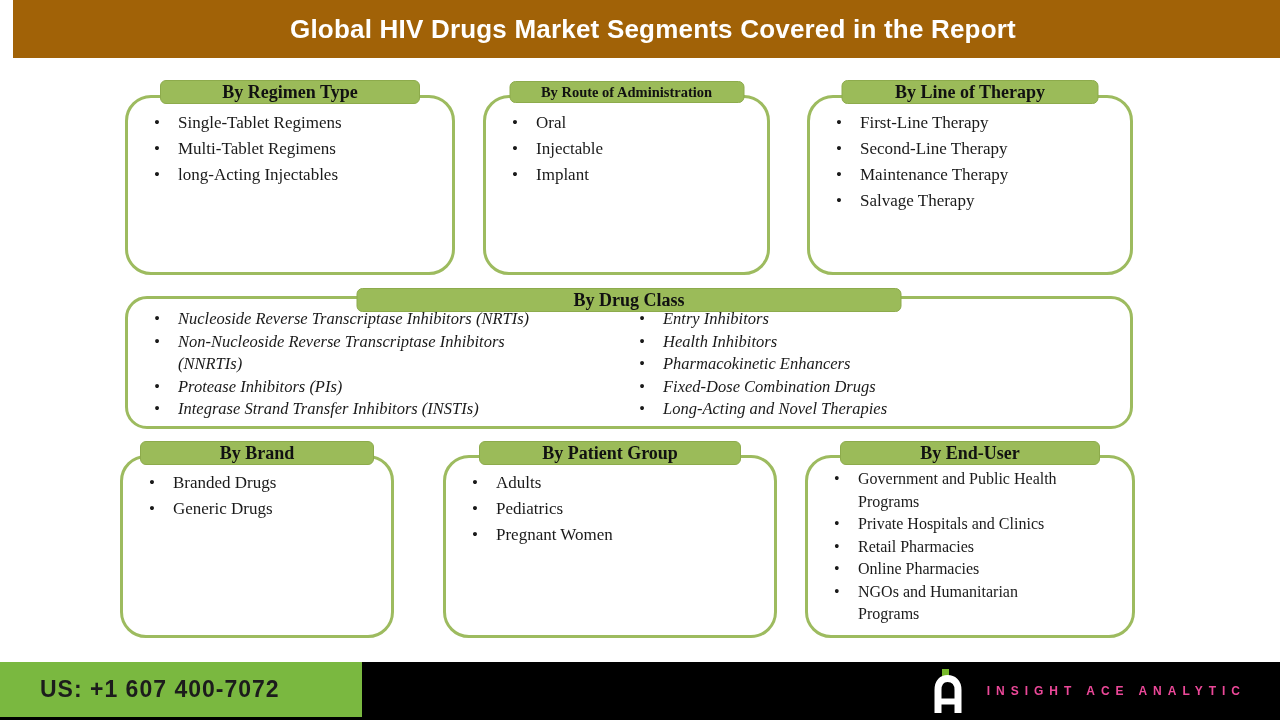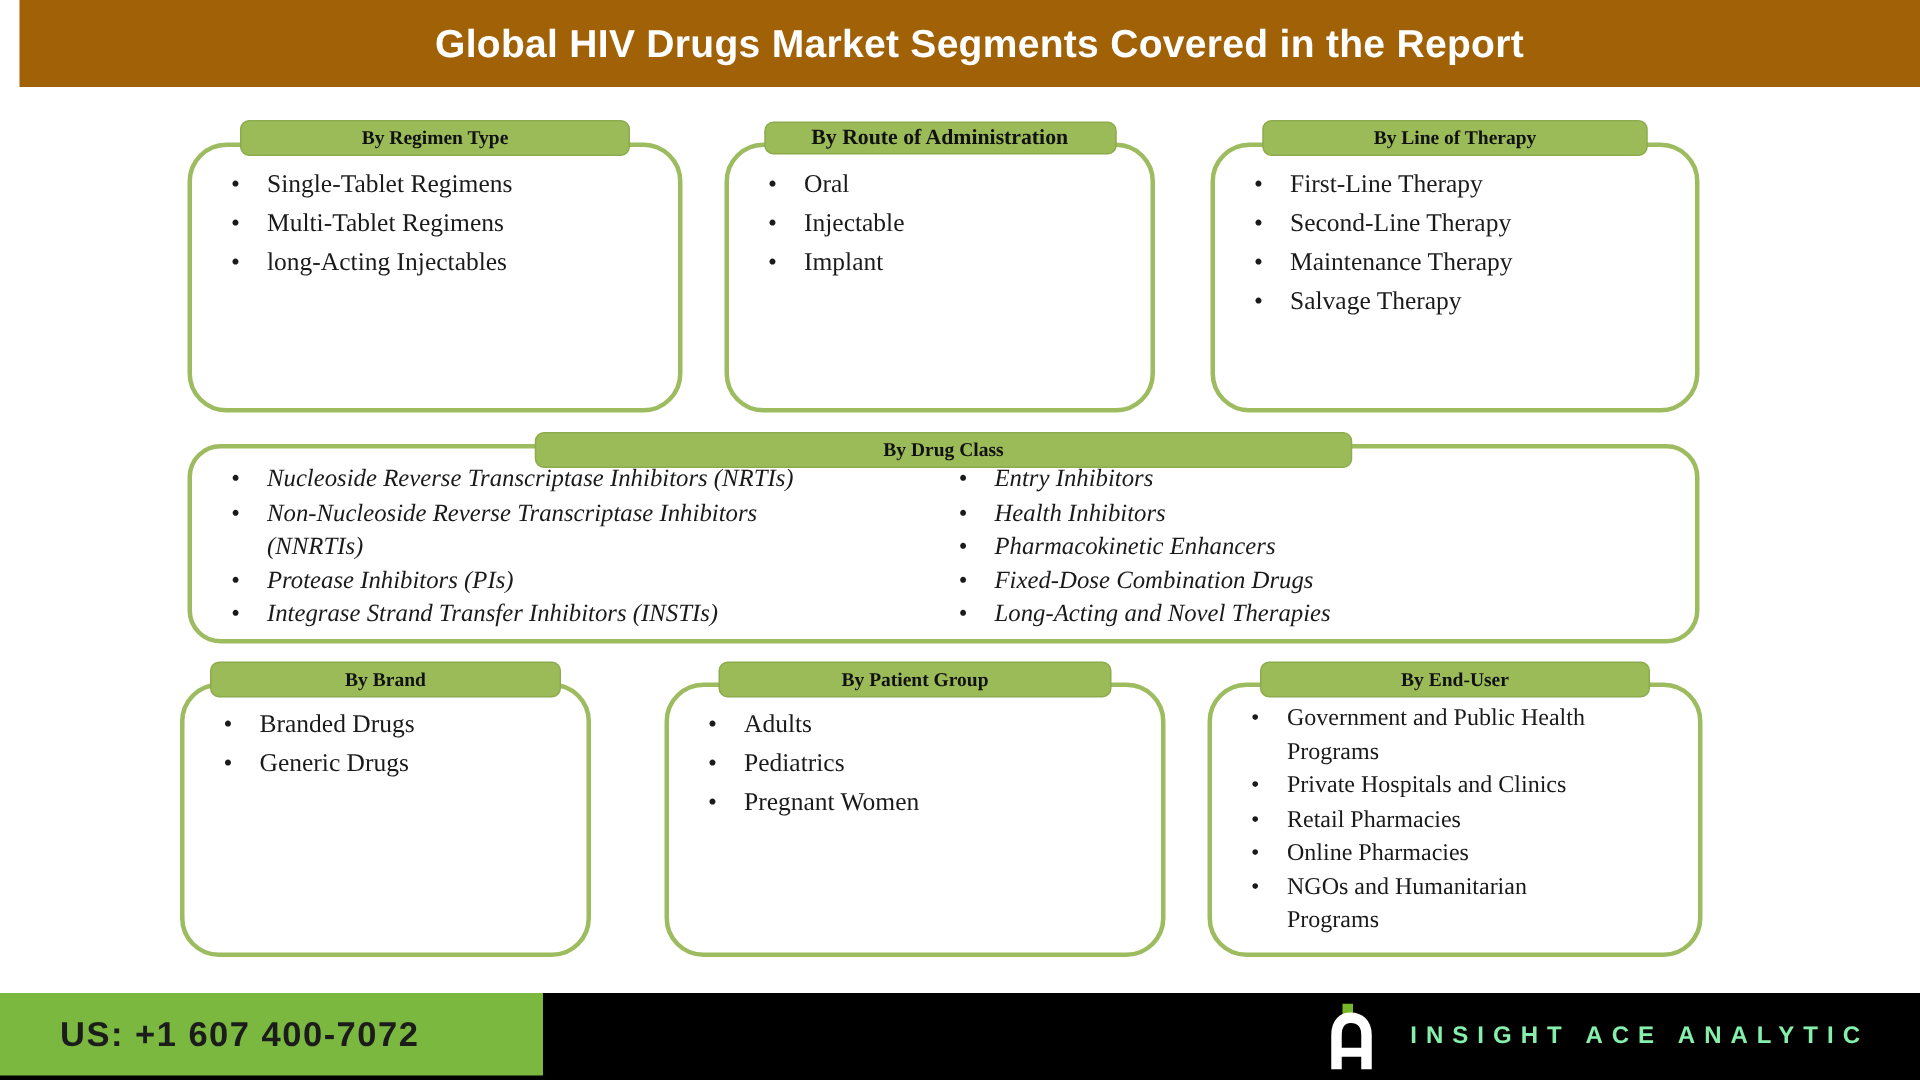--- a/index.html
+++ b/index.html
@@ -19,21 +19,21 @@
   }
   
   .seg-box {
     position:absolute; background:#fff;
     border:3px solid #9dbb5f; border-radius:26px;
   }
   .pill {
     position:absolute; left:50%; transform:translateX(-50%); top:-18px;
     height:24px; background:#9bbb59; border:1px solid #8dab4c; border-radius:6px;
     display:flex; align-items:center; justify-content:center;
-    color:#111; font-weight:bold; font-size:13px; white-space:nowrap;
+    color:#111; font-weight:bold; font-size:18px; white-space:nowrap;
   }
   .seg-list { list-style:none; margin:0; padding:12px 6px 0 0; }
   .seg-list li {
     position:relative; padding-left:50px; color:#1a1a1a;
     font-size:17px; line-height:26px; white-space:pre-line;
   }
   .seg-list li::before { content:"•"; position:absolute; left:26px; top:0; }
 
   
   .box-regimen { left:125px; top:95px;  width:330px; height:180px; }
@@ -69,22 +69,22 @@
     display:flex; align-items:center; padding-left:40px;
     font-family:"Liberation Sans", sans-serif; font-weight:bold; font-size:23px;
     color:#1c1c1c; letter-spacing:1px;
   }
   .logo-block {
     position:absolute; right:34px; top:0; height:58px;
     display:flex; align-items:center; gap:24px;
   }
   .logo-mark { display:block; }
   .logo-text {
-    color:#86efac; font-family:"Liberation Sans", sans-serif;
-    font-size:16px; font-weight:600; letter-spacing:6px; white-space:nowrap;
+    color:#ec4899; font-family:"Liberation Sans", sans-serif;
+    font-size:12px; font-weight:600; letter-spacing:6px; white-space:nowrap;
   }
 </style>
 </head>
 <body>
 
 <div class="page">
 
   <div class="title-bar">
     <h1>Global HIV Drugs Market Segments Covered in the Report</h1>
   </div>

